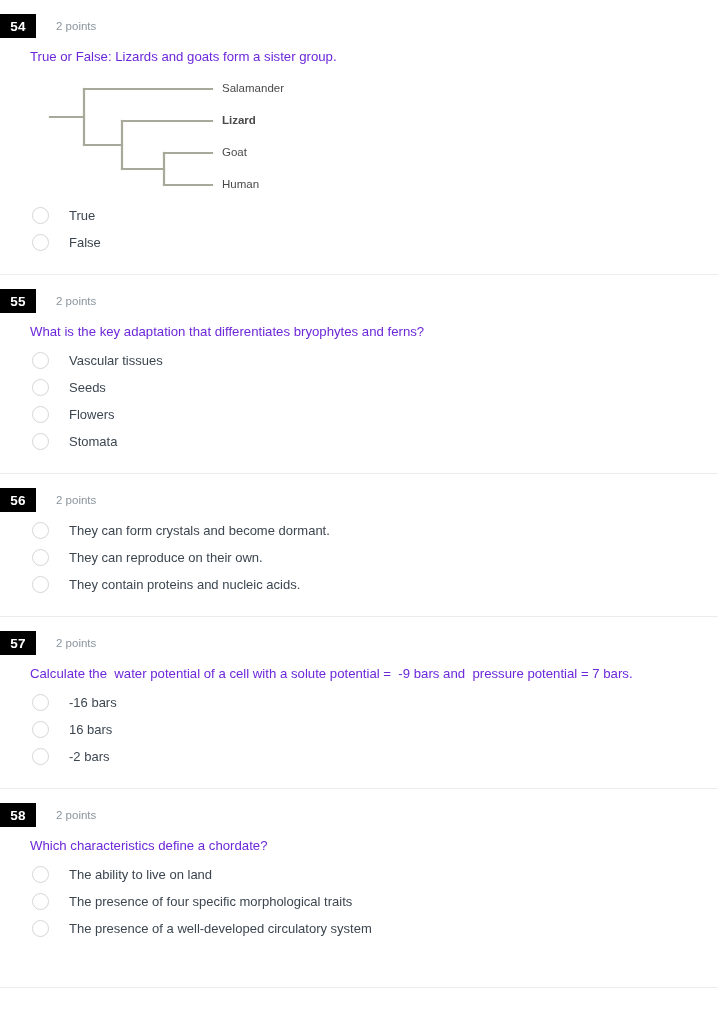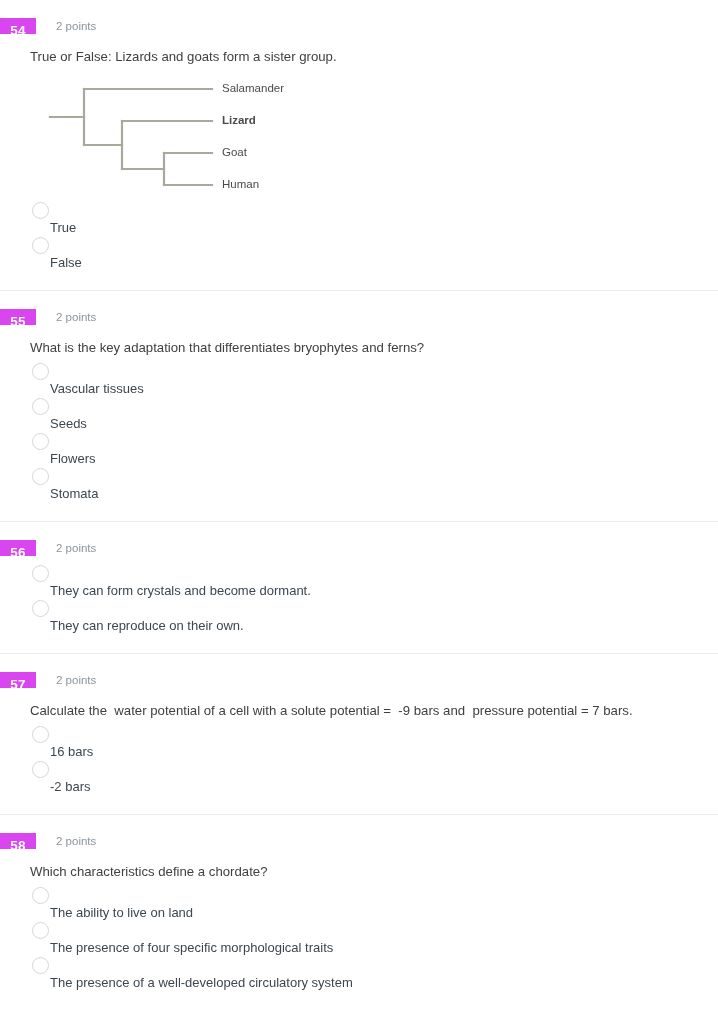--- a/index.html
+++ b/index.html
@@ -28,59 +28,58 @@
   .question:last-child {
     border-bottom: 1px solid #ececec;
   }
   .q-header {
     display: flex;
     align-items: center;
     height: 26px;
     padding-top: 13px;
   }
   .q-number {
-    background: #d946ef;
+    background: #000000;
     color: #ffffff;
     font-size: 13.5px;
     font-weight: bold;
     width: 36px;
-    height: 16px;
+    height: 24px;
     line-height: 25px;
     text-align: center;
     letter-spacing: 0.2px;
     flex: 0 0 auto;
   }
   .q-points {
     color: #8b959e;
     font-size: 11.5px;
     margin-left: 20px;
     line-height: 25px;
     white-space: nowrap;
   }
   .q-body {
     padding-left: 30px;
     padding-right: 14px;
   }
   .q-text {
     font-size: 13.2px;
-    color: #404040;
+    color: #6d28d9;
     line-height: 18px;
     padding-top: 9px;
     padding-bottom: 2px;
     white-space: pre-wrap;
   }
   .answers {
     padding-top: 4px;
     padding-bottom: 18px;
   }
   .answer {
     display: flex;
-    align-items: flex-start;
+    align-items: center;
     min-height: 27px;
-    flex-direction: column;
   }
   .radio {
     width: 17px;
     height: 17px;
     border: 1.5px solid #d4d6d8;
     border-radius: 50%;
     background: #ffffff;
     box-sizing: border-box;
     flex: 0 0 auto;
     margin-left: 2px;
@@ -187,31 +186,39 @@
       <div class="q-body">
         <div class="answers">
           <div class="answer">
             <span class="radio"></span>
             <span class="answer-label">They can form crystals and become dormant.</span>
           </div>
           <div class="answer">
             <span class="radio"></span>
             <span class="answer-label">They can reproduce on their own.</span>
           </div>
+          <div class="answer">
+            <span class="radio"></span>
+            <span class="answer-label">They contain proteins and nucleic acids.</span>
+          </div>
         </div>
       </div>
     </div>
     <div class="question">
       <div class="q-header">
         <div class="q-number">57</div>
         <div class="q-points">2 points</div>
       </div>
       <div class="q-body">
         <div class="q-text">Calculate the  water potential of a cell with a solute potential =  -9 bars and  pressure potential = 7 bars.</div>
         <div class="answers">
+          <div class="answer">
+            <span class="radio"></span>
+            <span class="answer-label">-16 bars</span>
+          </div>
           <div class="answer">
             <span class="radio"></span>
             <span class="answer-label">16 bars</span>
           </div>
           <div class="answer">
             <span class="radio"></span>
             <span class="answer-label">-2 bars</span>
           </div>
         </div>
       </div>

